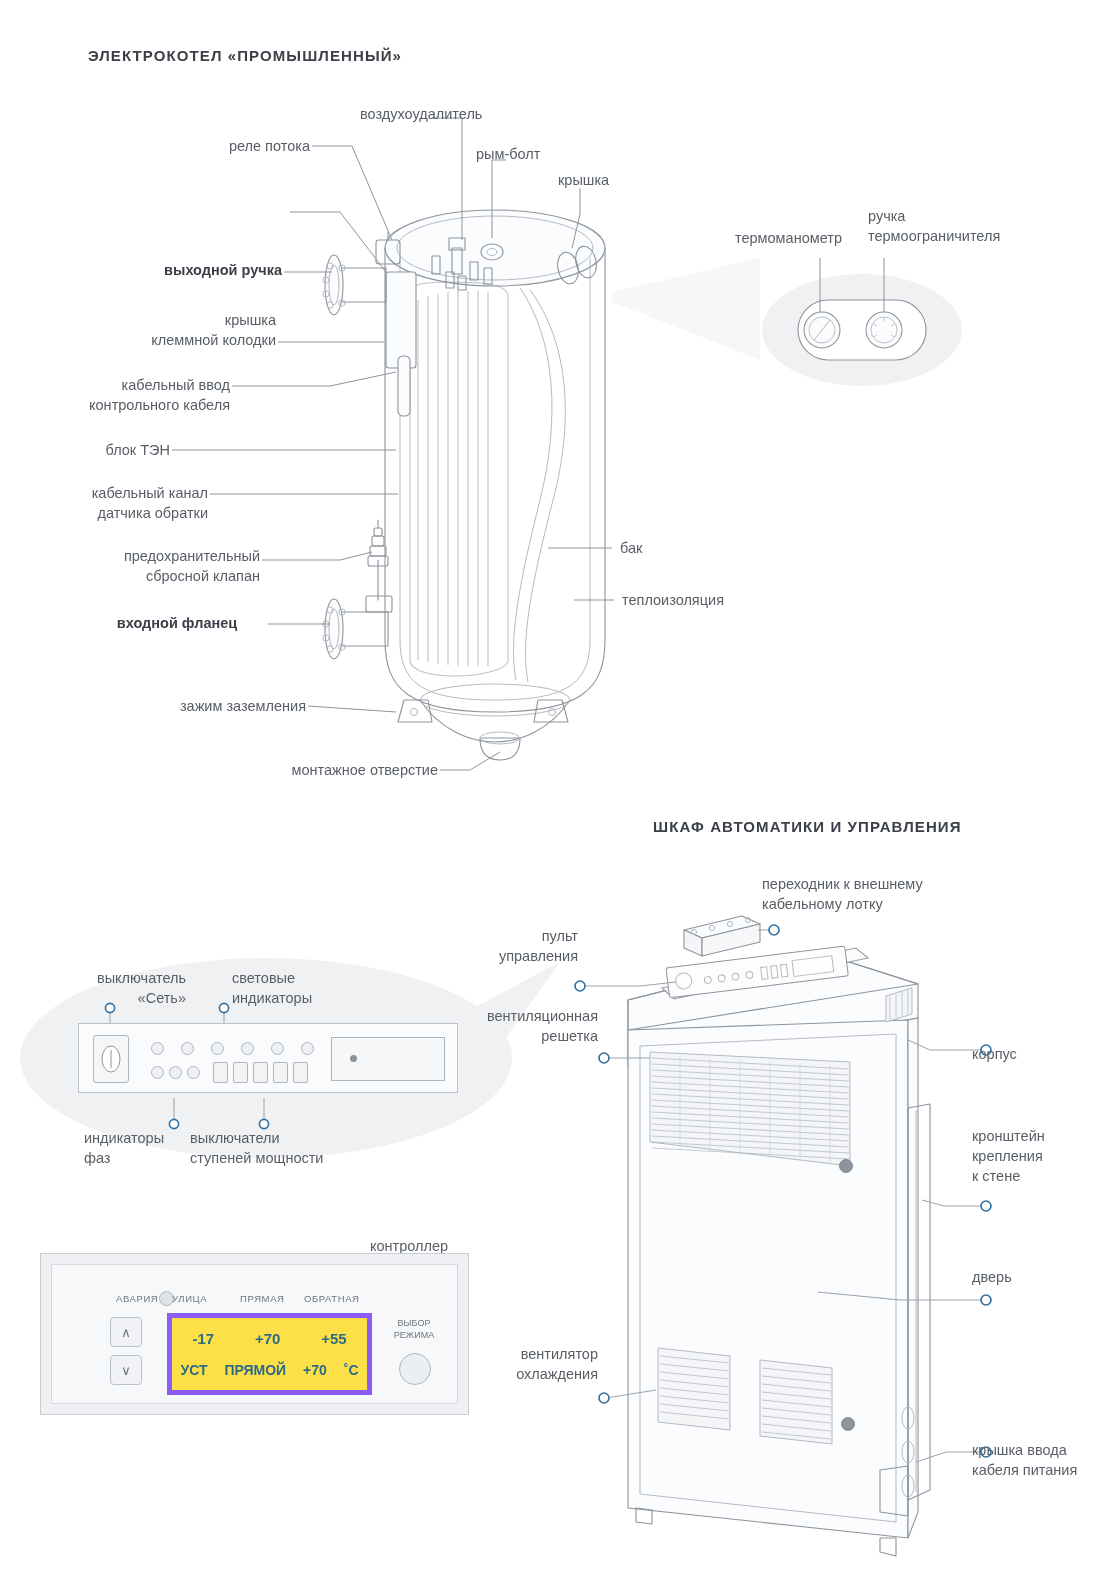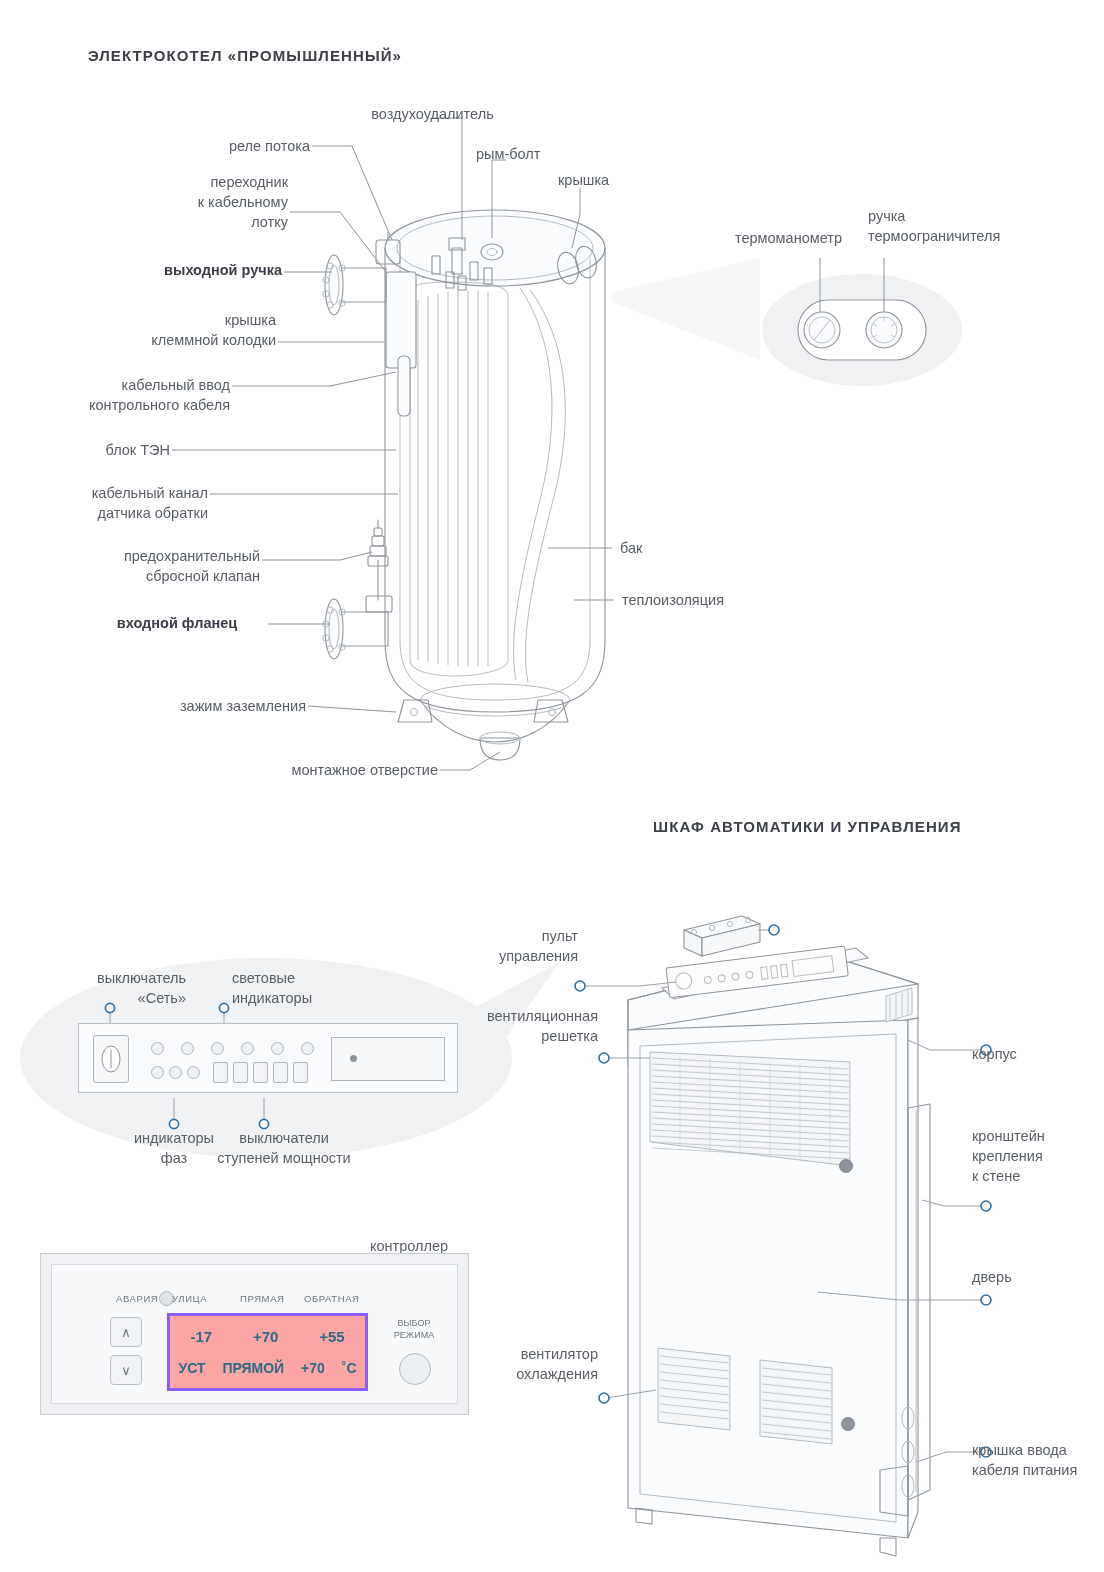--- a/index.html
+++ b/index.html
@@ -30,21 +30,21 @@
   #title-cabinet { left: 653px; top: 818px; }
 
   .lbl {
     position: absolute;
     font-size: 14.5px;
     line-height: 20px;
     color: #585e66;
     white-space: pre;
   }
   .lbl.r { text-align: right; }
-  .lbl.c { text-align: center; }
+  .lbl.c { text-align: left; }
   .lbl.b { font-weight: bold; color: #3b4048; }
 
   svg.layer {
     position: absolute;
     left: 0;
     top: 0;
     width: 1104px;
     height: 1572px;
     pointer-events: none;
   }
@@ -77,22 +77,22 @@
     position: absolute;
     font-size: 9.5px;
     letter-spacing: 0.6px;
     color: #6e757d;
     white-space: nowrap;
   }
   .lcd {
     position: absolute;
     left: 115px; top: 48px;
     width: 195px; height: 72px;
-    background: #fca5a5;
-    border: 3px solid #8b5cf6;
+    background: #fde047;
+    border: 5px solid #8b5cf6;
   }
   .lcd-row {
     position: absolute;
     left: 0; width: 195px;
     display: flex;
     justify-content: space-around;
     align-items: center;
     font-size: 15px;
     color: #2b6b86;
     font-weight: bold;
@@ -320,23 +320,20 @@
       <path d="M614 600 L574 600"></path>
       <path d="M820 258 L820 312"></path>
       <path d="M884 258 L884 312"></path>
     </g>
   </svg>
 
   <div class="lbl c" style="left:360px; top:104px; width:145px;">воздухоудалитель</div>
   <div class="lbl r" style="left:155px; top:136px; width:155px;">реле потока</div>
   <div class="lbl" style="left:476px; top:144px; width:130px;">рым-болт</div>
   <div class="lbl" style="left:558px; top:170px; width:100px;">крышка</div>
-  <div class="lbl r" style="left:120px; top:172px; width:168px;">переходник
-к кабельному
-лотку</div>
   <div class="lbl r b" style="left:100px; top:260px; width:182px;">выходной ручка</div>
   <div class="lbl r" style="left:104px; top:310px; width:172px;">крышка
 клеммной колодки</div>
   <div class="lbl r" style="left:58px; top:375px; width:172px;">кабельный ввод
 контрольного кабеля</div>
   <div class="lbl r" style="left:58px; top:440px; width:112px;">блок ТЭН</div>
   <div class="lbl r" style="left:48px; top:483px; width:160px;">кабельный канал
 датчика обратки</div>
   <div class="lbl r" style="left:80px; top:546px; width:180px;text-align:right;">предохранительный
 сбросной клапан</div>
@@ -494,20 +491,22 @@
       <path d="M264 1122 L264 1098"></path>
     </g>
     <g>
       <circle class="dot-o" cx="110" cy="1008" r="4.6"></circle>
       <circle class="dot-o" cx="224" cy="1008" r="4.6"></circle>
       <circle class="dot-o" cx="174" cy="1124" r="4.6"></circle>
       <circle class="dot-o" cx="264" cy="1124" r="4.6"></circle>
     </g>
   </svg>
 
+  <div class="lbl" style="left:762px; top:874px; width:210px;">переходник к внешнему
+кабельному лотку</div>
   <div class="lbl r" style="left:440px; top:926px; width:138px;">пульт
 управления</div>
   <div class="lbl r" style="left:440px; top:1006px; width:158px;">вентиляционная
 решетка</div>
   <div class="lbl" style="left:972px; top:1044px; width:120px;">корпус</div>
   <div class="lbl" style="left:972px; top:1126px; width:122px;">кронштейн
 крепления
 к стене</div>
   <div class="lbl" style="left:972px; top:1267px; width:110px;">дверь</div>
   <div class="lbl r" style="left:470px; top:1344px; width:128px;">вентилятор

